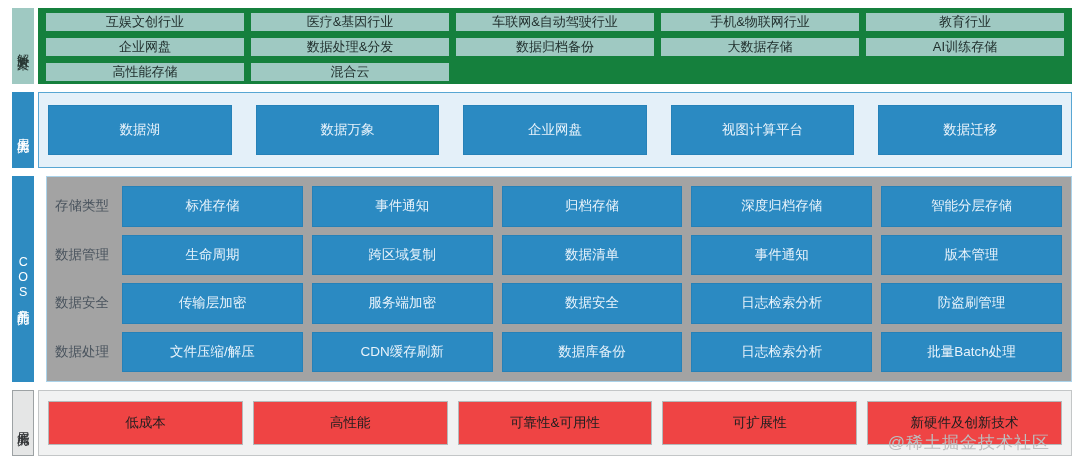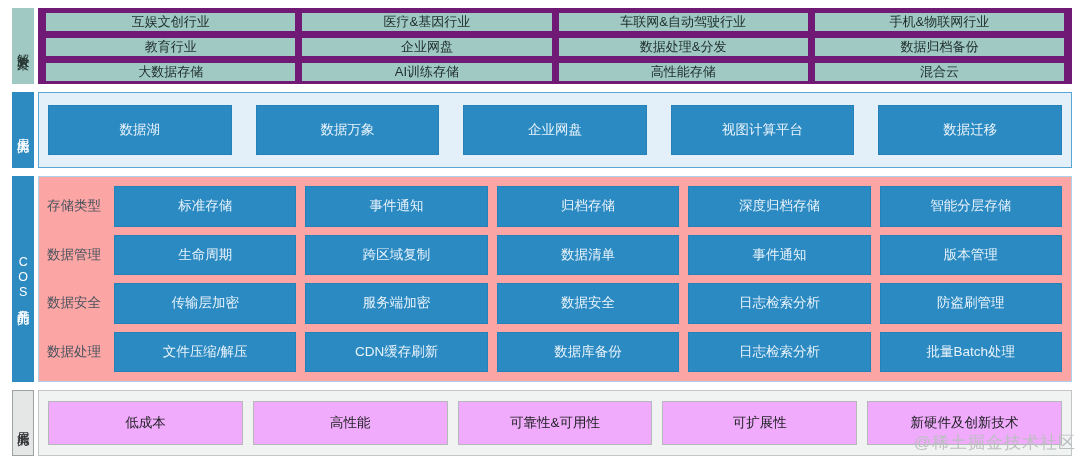--- a/index.html
+++ b/index.html
@@ -17,47 +17,47 @@
   .tab { flex:0 0 22px; writing-mode:vertical-rl; text-orientation:upright;
          display:flex; align-items:center; justify-content:center;
          font-size:12.5px; line-height:1.15; letter-spacing:1px; box-sizing:border-box; }
   .tab-teal { background:#9fc9c2; color:#24332f; }
   .tab-blue { background:#2e8bc1; color:#ffffff; }
   .tab-gray { background:#e5e6e6; color:#333537; border:1px solid #9da2a4; }
 
   .content { flex:1; box-sizing:border-box; }
 
   
-  .solutions-grid { height:100%; background:#701a75; box-sizing:border-box;
-                    display:grid; grid-template-columns:repeat(4,1fr);
+  .solutions-grid { height:100%; background:#15803d; box-sizing:border-box;
+                    display:grid; grid-template-columns:repeat(5,1fr);
                     grid-auto-rows:1fr; gap:7px; padding:5px 8px; }
   .t-btn { background:#9fc9c2; color:#1f2d2b; font-size:13px;
            display:flex; align-items:center; justify-content:center; white-space:nowrap; }
 
   
   .upper-row { height:100%; background:#e4f0f9; border:1px solid #58a6d3; box-sizing:border-box;
                display:flex; gap:24px; padding:12px 9px; }
   .b-btn { background:#2b8ac2; color:#e8f3fb; font-size:13.5px; flex:1;
            display:flex; align-items:center; justify-content:center; white-space:nowrap;
            box-shadow:inset 0 0 0 1px rgba(18,88,136,.18); }
 
   
-  .cos-panel { height:100%; background:#fca5a5; border:1px solid #abd3ea; box-sizing:border-box;
-               display:flex; flex-direction:column; gap:8px; padding:9px 9px 9px 4px; }
+  .cos-panel { height:100%; background:#a3a3a3; border:1px solid #abd3ea; box-sizing:border-box;
+               display:flex; flex-direction:column; gap:8px; padding:9px 9px 9px 4px;margin-left:8px; }
   .cos-row { flex:1; display:flex; gap:9px; align-items:stretch; }
   .row-label { flex:0 0 62px; display:flex; align-items:center; justify-content:center;
                color:#4a545e; font-size:13.5px; white-space:nowrap; }
 
   
   .foundation-row { height:100%; background:#f1f2f2; border:1px solid #c3c6c7; box-sizing:border-box;
                     display:flex; gap:10px; padding:10px 9px; }
-  .g-btn { background:#f0abfc; border:1px solid #b5b9ba; color:#1c1e1f; font-size:13.5px; flex:1;
+  .g-btn { background:#ef4444; border:1px solid #b5b9ba; color:#1c1e1f; font-size:13.5px; flex:1;
            box-sizing:border-box; display:flex; align-items:center; justify-content:center; white-space:nowrap; }
 
-  .watermark { position:absolute; right:4px; bottom:7px; color:#bcbfc0;
+  .watermark { position:absolute; right:30px; bottom:7px; color:#bcbfc0;
                font-size:17px; letter-spacing:1px; pointer-events:none; }
 </style>
 </head>
 <body>
 
 <div class="page">
 
   <div class="band band-1">
     <div class="tab tab-teal">解决方案</div>
     <div class="content solutions-grid">

